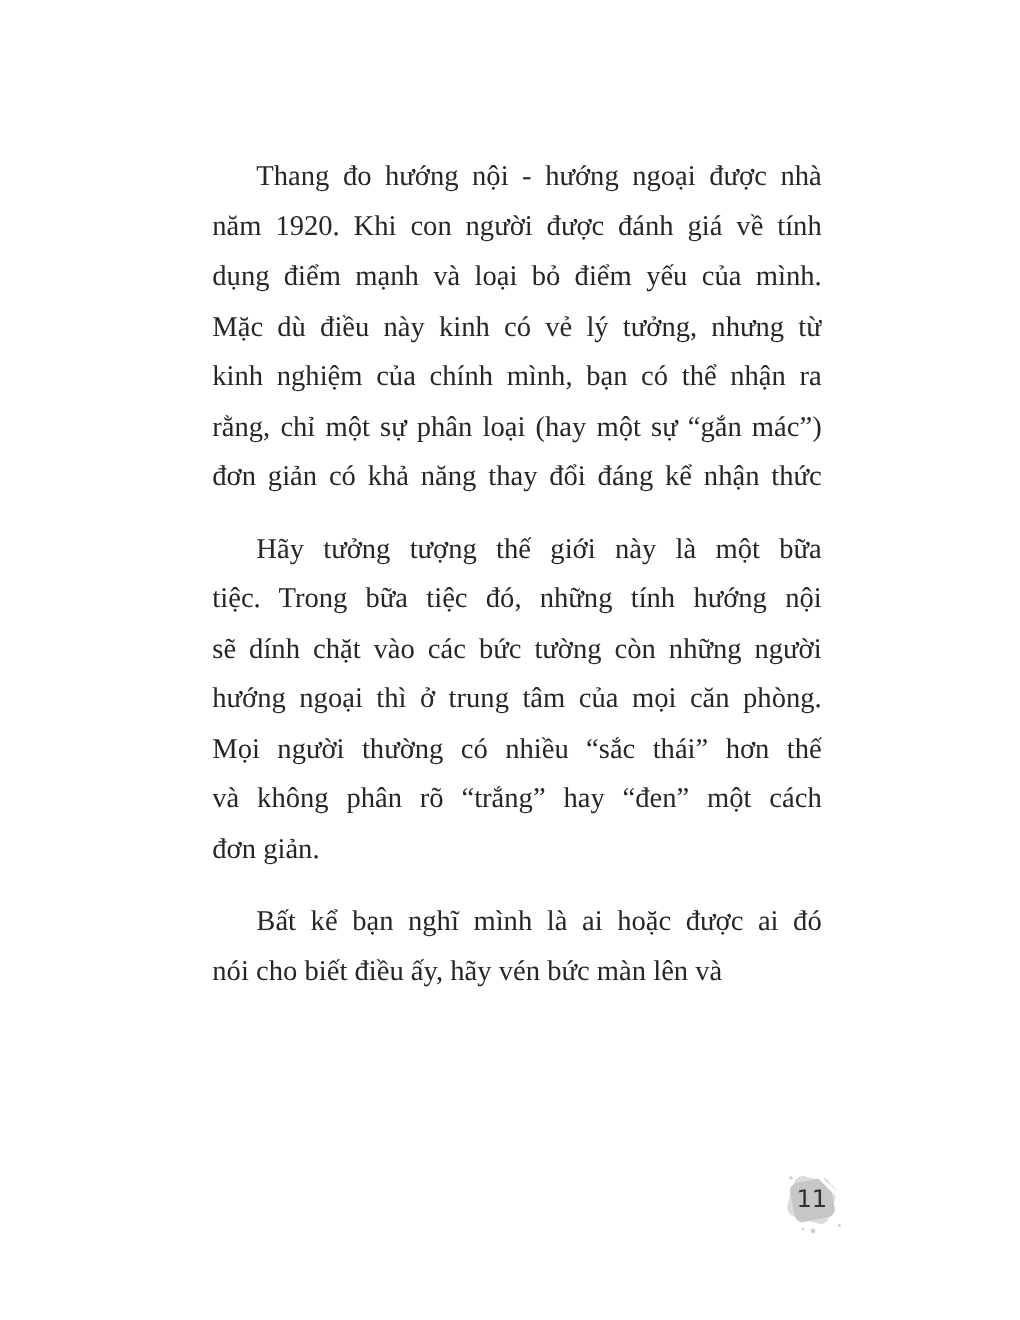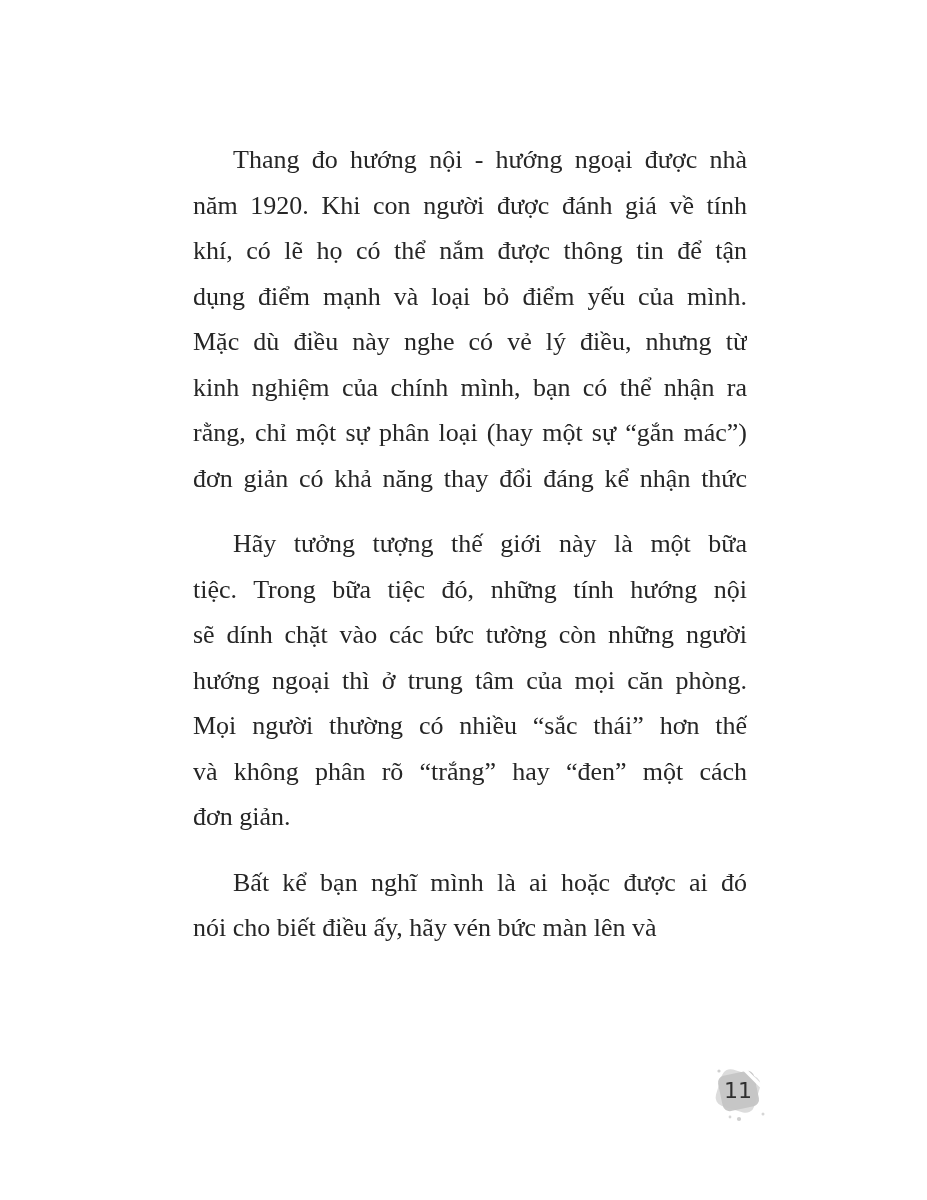--- a/index.html
+++ b/index.html
@@ -69,23 +69,22 @@
 </style>
 </head>
 <body style="--bg-color: #ffffff; --text-color: #262626; --pagenum-color: #2f2f2f;">
 
 <div class="page">
 
   <div class="text-block">
       <div class="para">
         <div class="line first">Thang đo hướng nội - hướng ngoại được nhà</div>
         <div class="line">năm 1920. Khi con người được đánh giá về tính</div>
-        <div class="line">khí, có lẽ họ có thể nắm được thông tin để tận</div>
         <div class="line">dụng điểm mạnh và loại bỏ điểm yếu của mình.</div>
-        <div class="line">Mặc dù điều này nghe có vẻ lý điều, nhưng từ</div>
+        <div class="line">Mặc dù điều này kinh có vẻ lý tưởng, nhưng từ</div>
         <div class="line">kinh nghiệm của chính mình, bạn có thể nhận ra</div>
         <div class="line">rằng, chỉ một sự phân loại (hay một sự “gắn mác”)</div>
         <div class="line">đơn giản có khả năng thay đổi đáng kể nhận thức</div>
       </div>
       <div class="para">
         <div class="line first">Hãy tưởng tượng thế giới này là một bữa</div>
         <div class="line">tiệc. Trong bữa tiệc đó, những tính hướng nội</div>
         <div class="line">sẽ dính chặt vào các bức tường còn những người</div>
         <div class="line">hướng ngoại thì ở trung tâm của mọi căn phòng.</div>
         <div class="line">Mọi người thường có nhiều “sắc thái” hơn thế</div>

